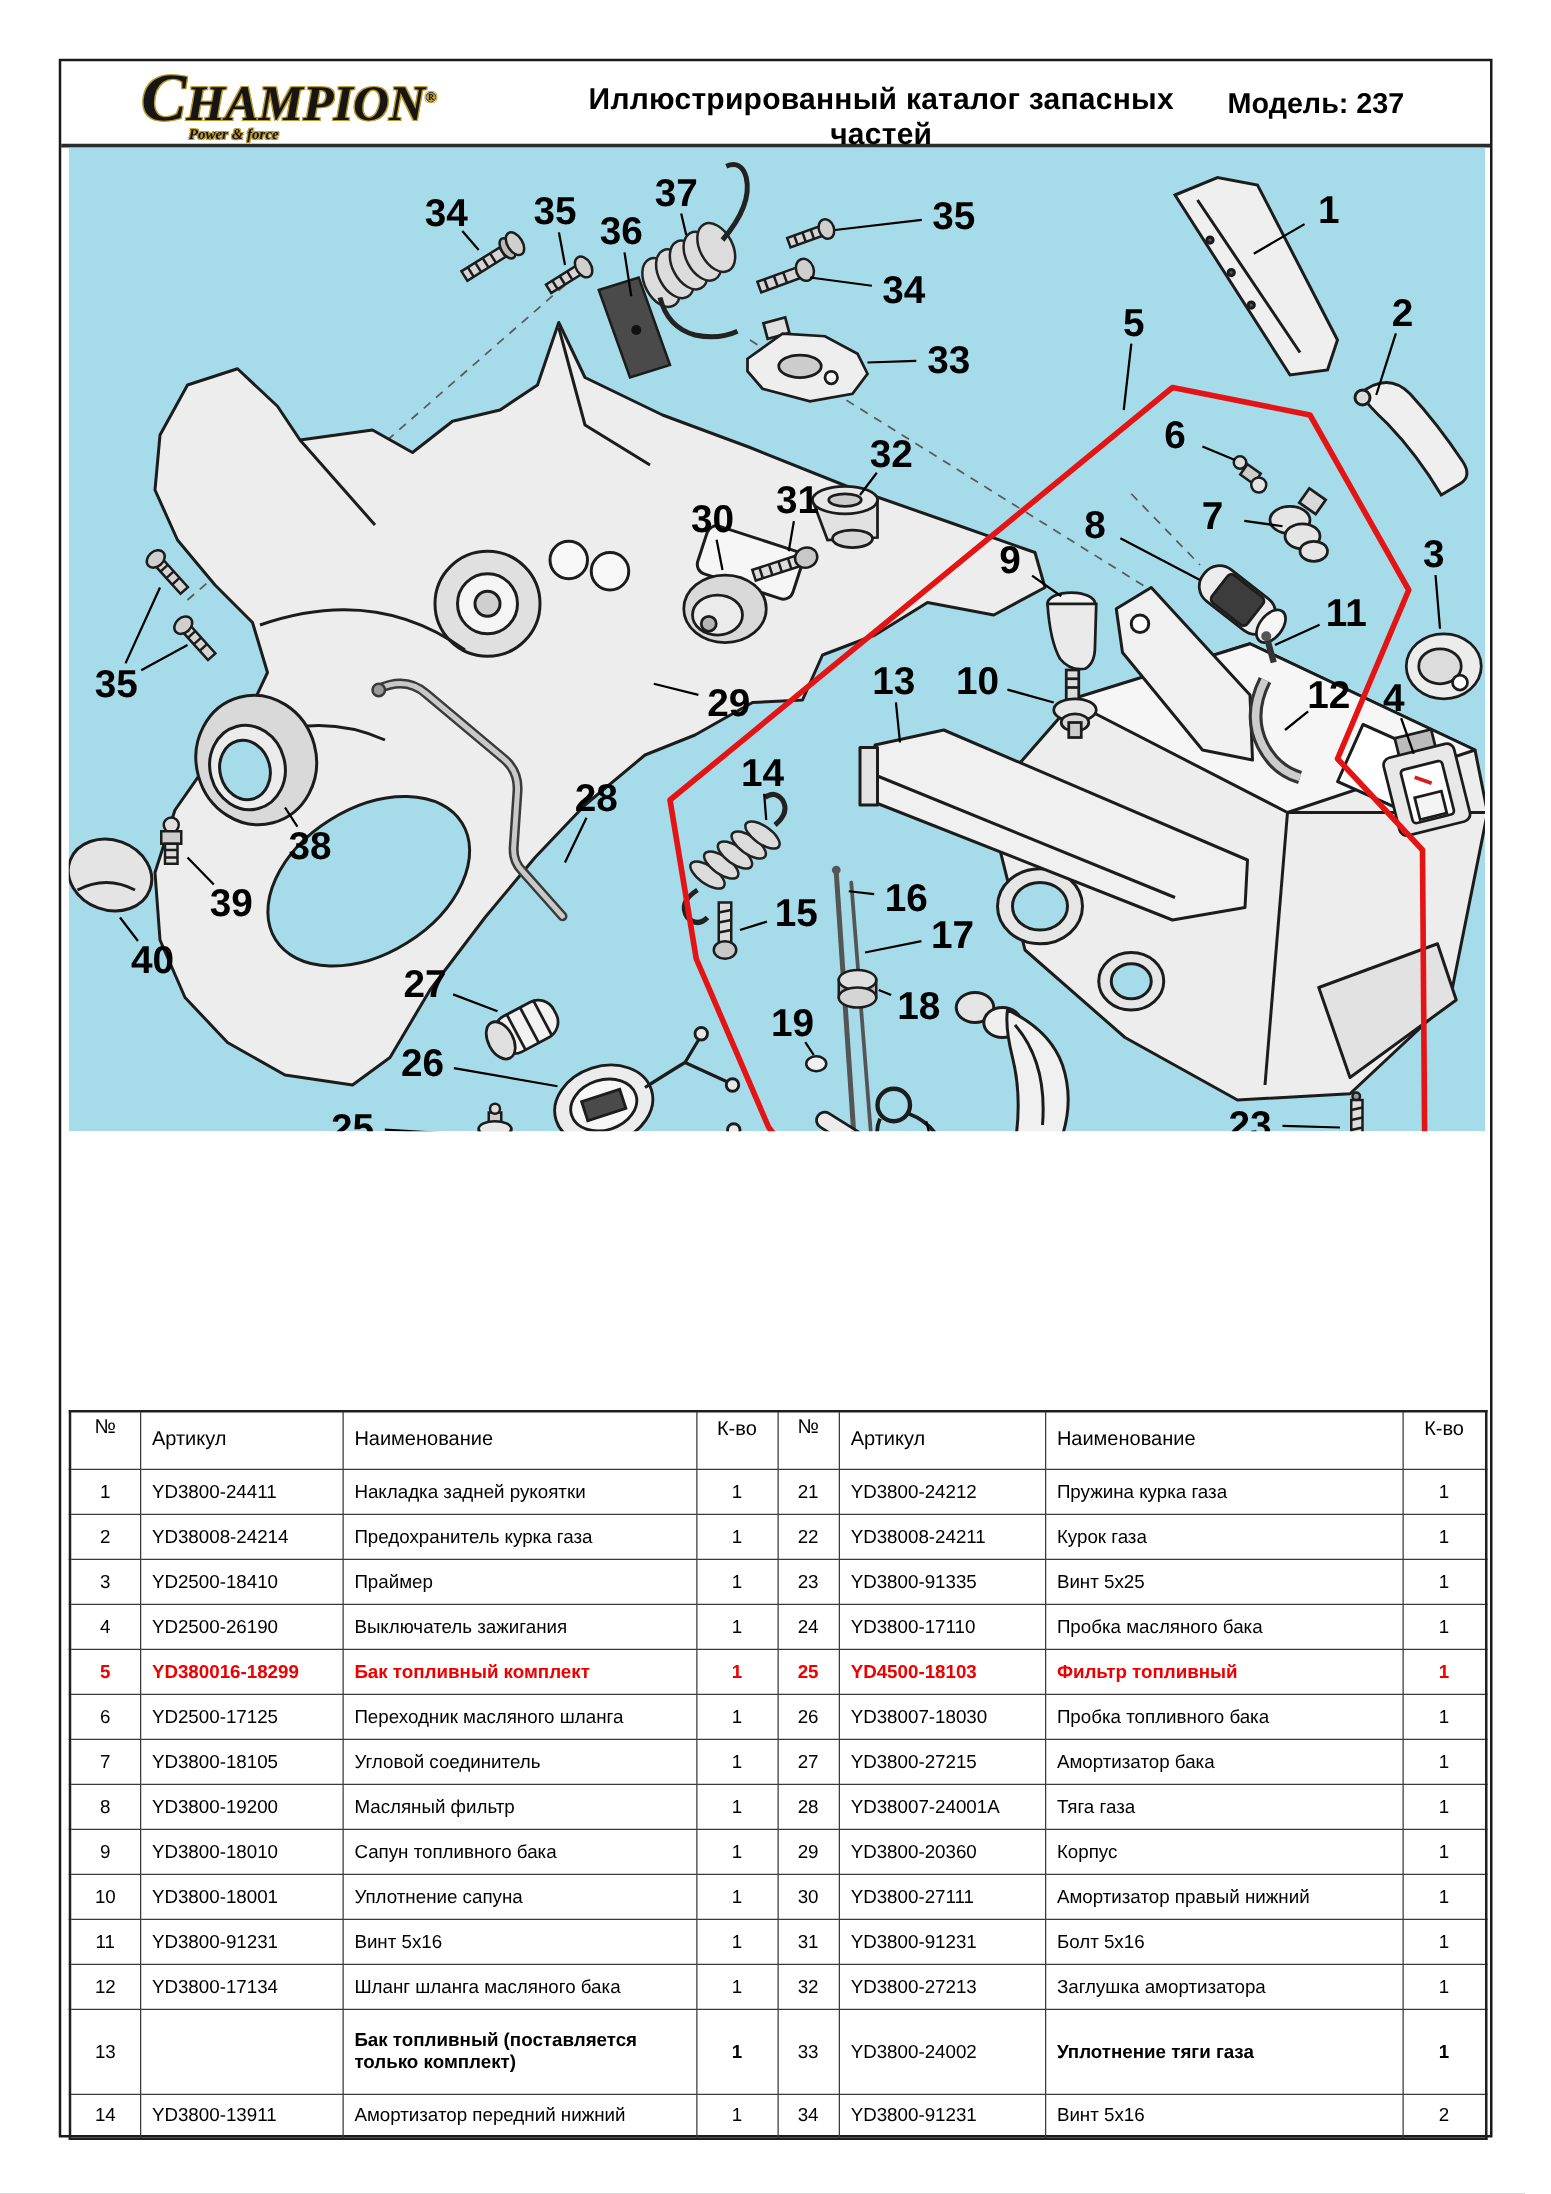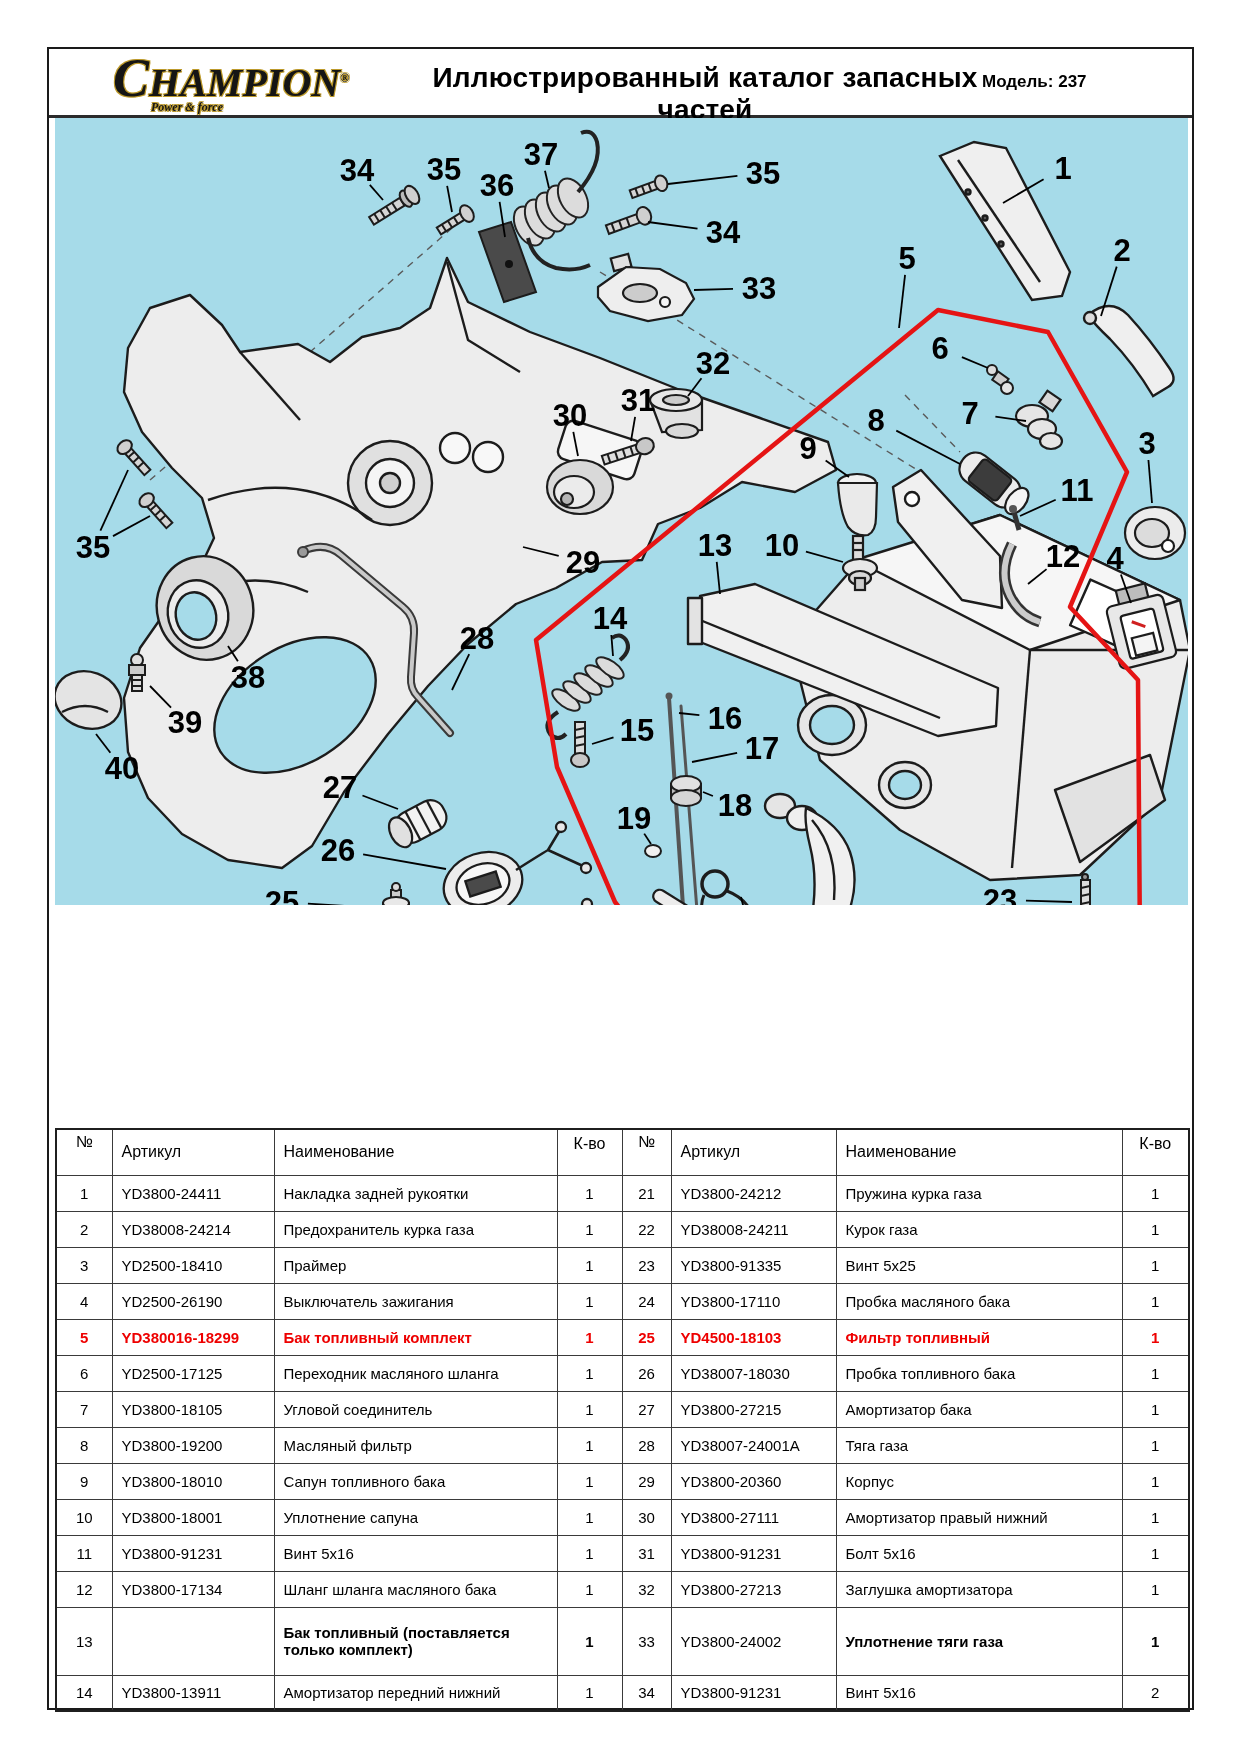--- a/index.html
+++ b/index.html
@@ -11,22 +11,22 @@
   .hdr{height:66px;border-bottom:3px solid #2b2b2b;display:flex;align-items:center;padding-left:22px;}
   .logo{width:315px;padding-left:42px;line-height:1;}
   .champ{font-family:"Liberation Serif",serif;font-style:italic;font-weight:bold;
          font-size:40px;letter-spacing:0;color:#151515;white-space:nowrap;
          text-shadow:-1px -1px 0 #bd9a2c,1px -1px 0 #bd9a2c,-1px 1px 0 #bd9a2c,1px 1px 0 #bd9a2c;}
   .champ .cap{font-size:54px;}
   .reg{font-size:12px;vertical-align:super;}
   .tagline{font-family:"Liberation Serif",serif;font-style:italic;font-weight:bold;
            font-size:12px;margin:-4px 0 0 38px;color:#151515;
            text-shadow:-1px -1px 0 #bd9a2c,1px -1px 0 #bd9a2c,-1px 1px 0 #bd9a2c,1px 1px 0 #bd9a2c;}
-  .title{flex:1;text-align:center;font-size:28px;font-weight:bold;letter-spacing:.2px;margin-top:24px;}
-  .model{width:210px;text-align:left;font-size:17px;font-weight:bold;}
+  .title{flex:1;text-align:center;font-size:24px;font-weight:bold;letter-spacing:.2px;margin-top:24px;}
+  .model{width:210px;text-align:left;font-size:23px;font-weight:bold;}
   
   .diagram{position:absolute;left:6px;top:69px;width:1133px;height:787px;}
   .diagram svg{display:block;}
   .plabel{font-family:"Liberation Sans",sans-serif;font-size:31px;font-weight:800;}
   
   .tblwrap{position:absolute;left:6px;top:1079px;width:1133px;}
   table.parts{border-collapse:collapse;table-layout:fixed;width:1133px;
               border:2px solid #1f1f1f;font-size:15px;}
   table.parts th,table.parts td{border:1px solid #3a3a3a;overflow:hidden;}
   table.parts thead tr{height:46px;}

